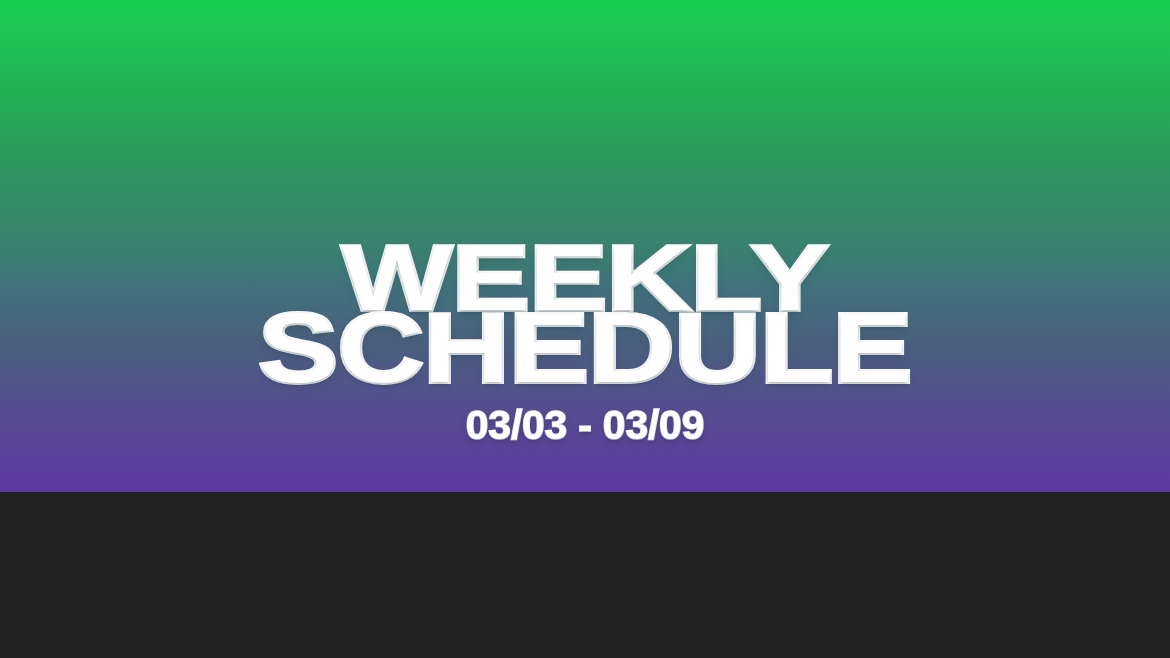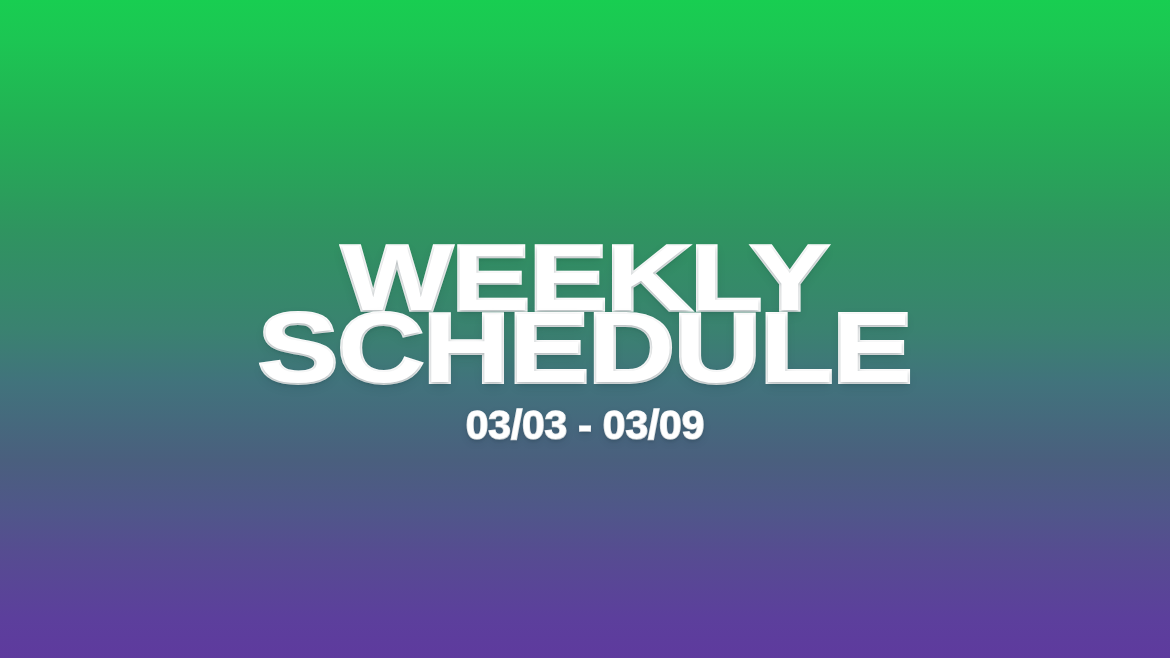--- a/index.html
+++ b/index.html
@@ -5,21 +5,21 @@
 <style>
   html, body {
     margin: 0;
     padding: 0;
     background: #222;
   }
 
   #stage {
     position: relative;
     width: 1170px;
-    height: 658px;
+    height: 492px;
     overflow: hidden;
     
     background: linear-gradient(
       180deg,
       #18CE51   0%,
       #1CC653   6%,
       #22B254  18%,
       #2A9F5B  29%,
       #2F9460  35%,
       #3A8270  50%,

